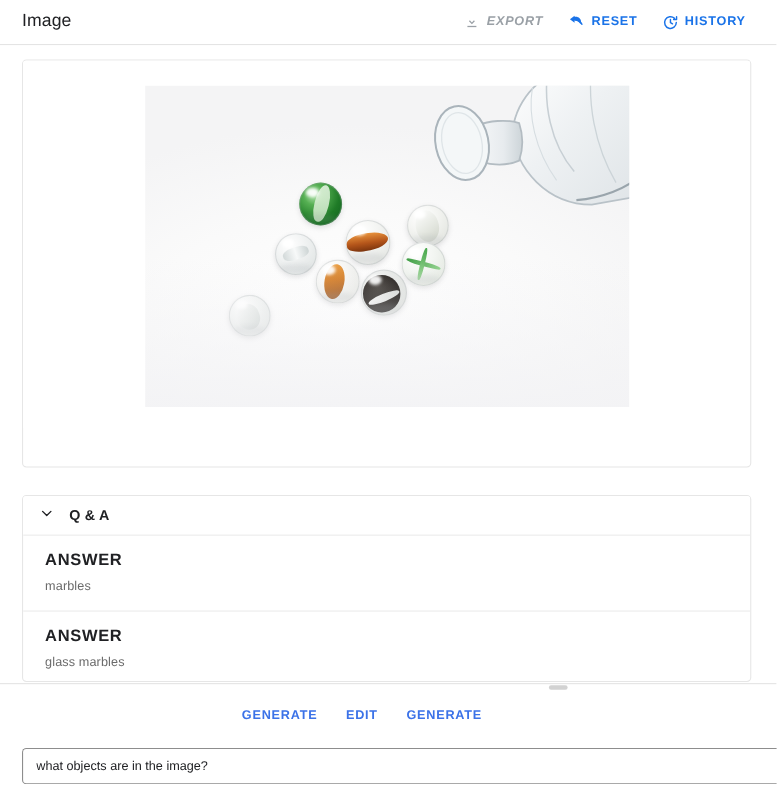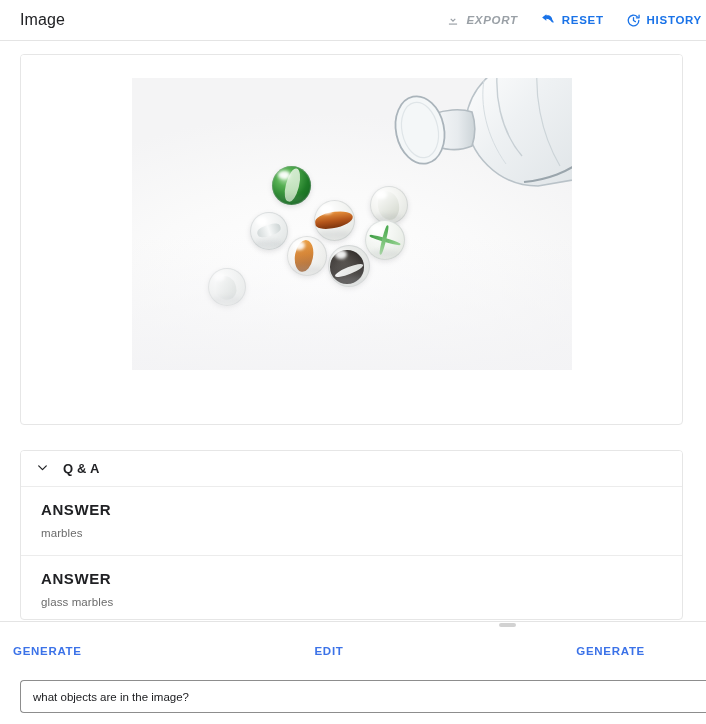--- a/index.html
+++ b/index.html
@@ -25,21 +25,21 @@
   .appbar-actions {
     margin-left:auto; display:flex; align-items:center; height:100%;
   }
   .act {
     display:flex; align-items:center; gap:6px;
     height:100%; padding:0 11px;
     font-size:11.5px; font-weight:700; letter-spacing:.7px;
     color:#1a73e8; cursor:pointer; user-select:none;
   }
   .act.disabled { color:#9aa0a6; cursor:default;font-style:italic; }
-  .act:last-child { padding-right:4px; }
+  .act:last-child { padding-right:28px; }
   .act svg { display:block; flex:none; }
 
   
   .card {
     position:absolute; left:20px; width:663px;
     background:#fff; border:1px solid #e6e6e6; border-radius:4px;
     overflow:hidden;
   }
   #card-image { top:54px; height:371px; }
   #card-qa    { top:450px; height:170px; }
@@ -101,21 +101,21 @@
   
   .panel-divider{
     position:absolute; left:0; top:621px; width:706px; height:1px; background:#e4e4e4;
   }
   .drag-handle{
     position:absolute; left:499px; top:623px; width:17px; height:4px;
     border-radius:2px; background:#d2d2d2; cursor:ns-resize;
   }
   .tabs{
     position:absolute; left:0; top:630px; width:706px; height:42px;
-    display:flex; align-items:center; justify-content:space-between; padding-right:48px; gap:0;
+    display:flex; align-items:center; justify-content:center; padding-right:48px; gap:0;
   }
   .tab{
     font-size:11.5px; font-weight:700; letter-spacing:.7px; color:#3b72e8;
     padding:7px 13px; border-radius:3px; cursor:pointer; user-select:none;
     white-space:nowrap;
   }
   .tab.active{ background:#e5edfb; color:#3b72e8; }
 
   .prompt-wrap{ position:absolute; left:20px; top:680px; width:710px; height:33px; }
   .prompt-input{

